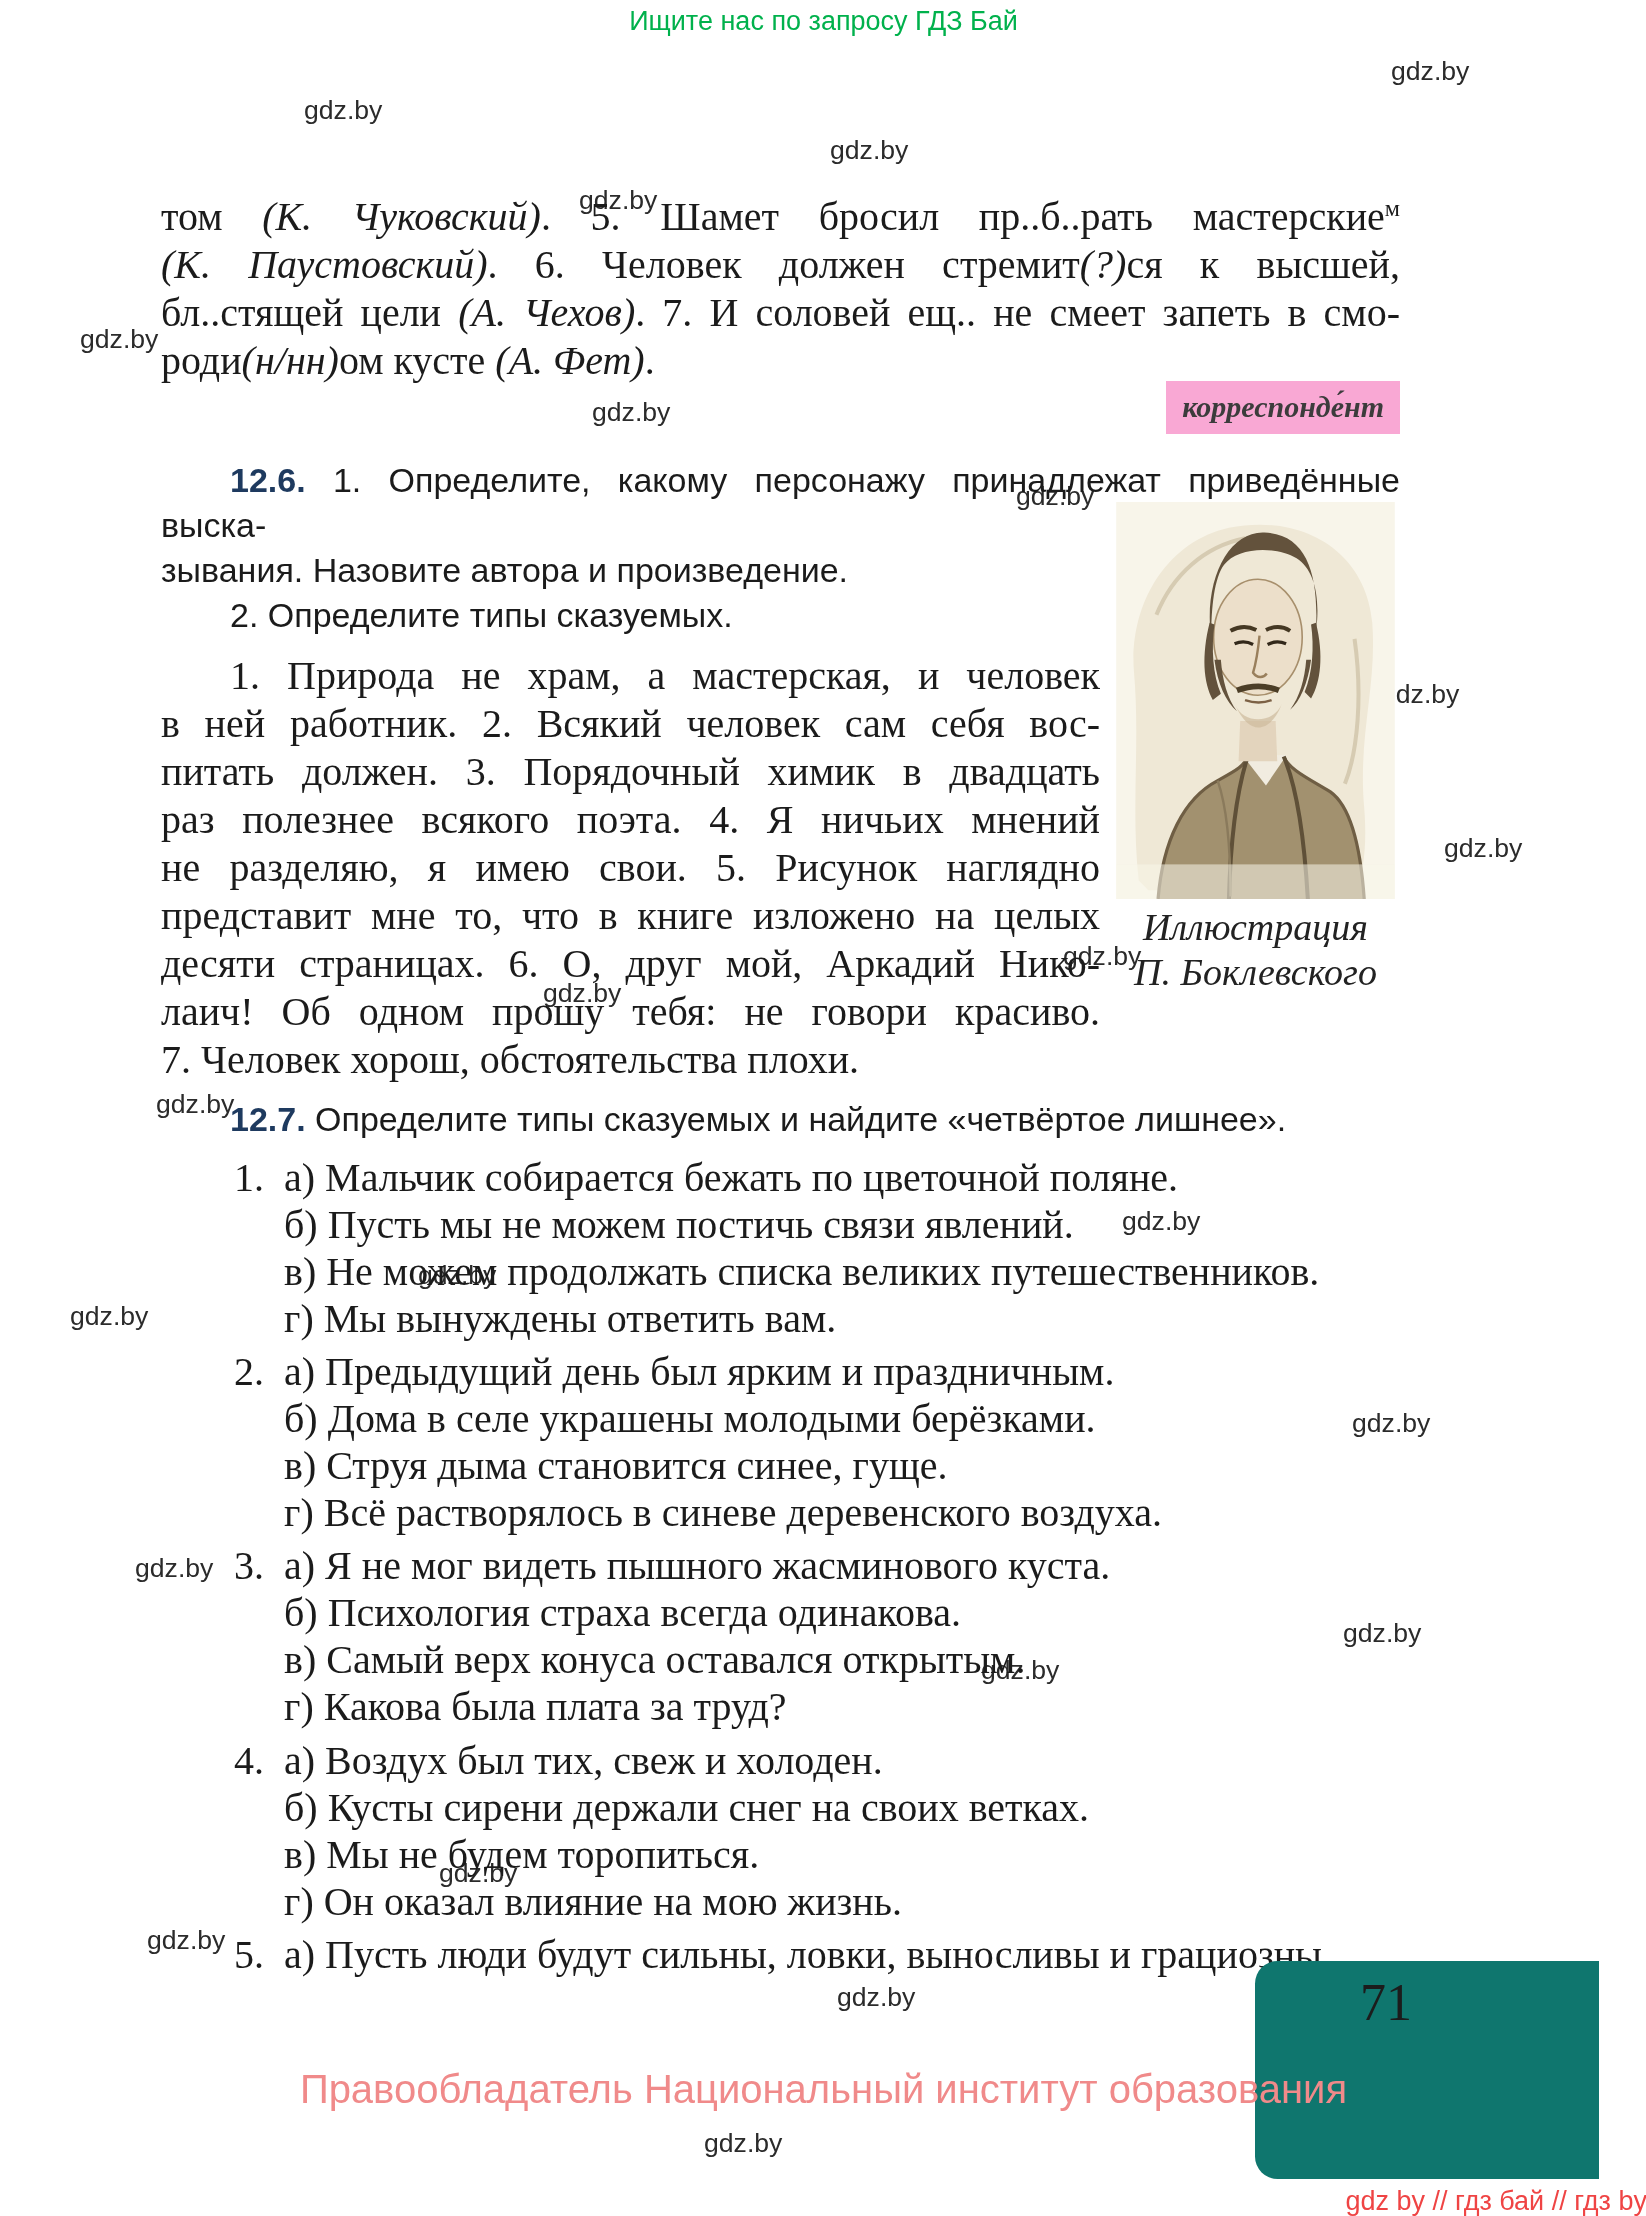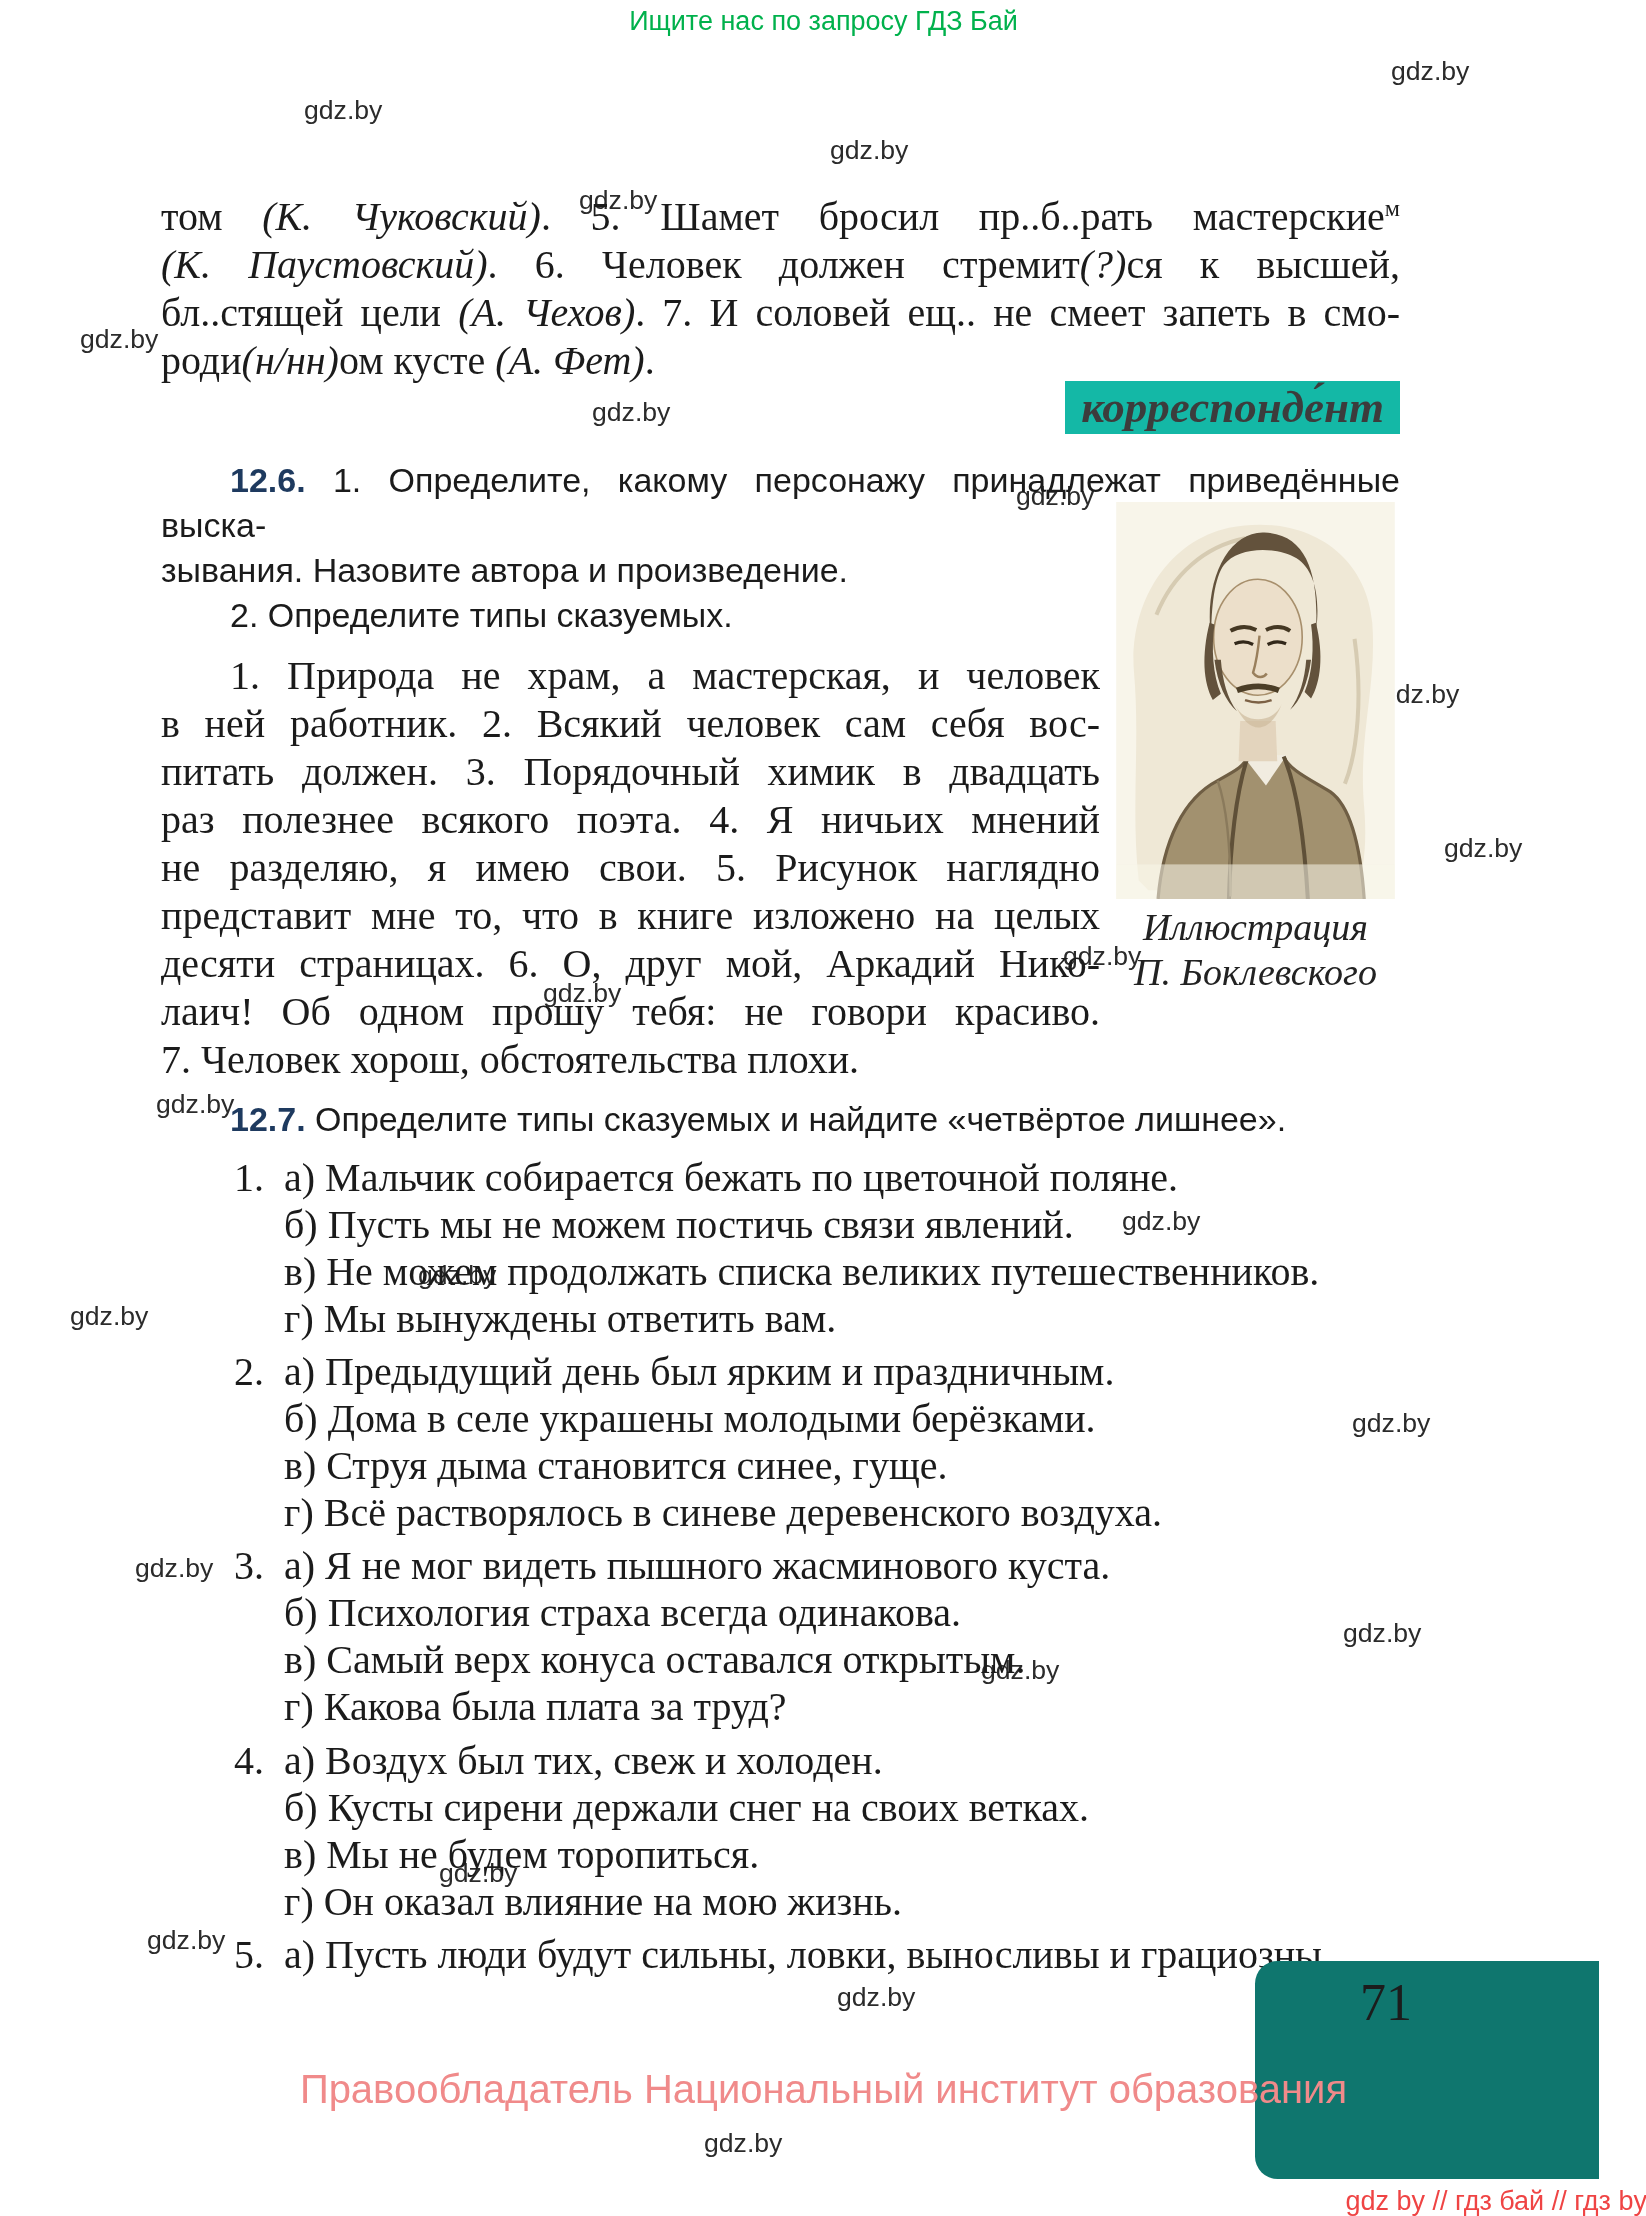--- a/index.html
+++ b/index.html
@@ -26,23 +26,23 @@
 
   .serif-line { font-size:40px; line-height:48px; }
   .jline { text-align:justify; text-align-last:justify; }
   .ind  { text-indent:69px; }
   .it   { font-style:italic; }
   sup   { font-size:60%; }
 
   .vocab-row { text-align:right; margin:-4.8px 0 0 0; }
   .vocab-word {
     display:inline-block;
-    background:#14b8a6;
+    background:#f9a8d4;
     font-style:italic; font-weight:bold;
-    font-size:45px; line-height:50px;
+    font-size:30px; line-height:50px;
     padding:1.6px 16px; color:#3c3c3c;
   }
 
   .instr {
     margin-top:24px;
     font-family:"Liberation Sans", sans-serif;
     font-size:34px; line-height:45px;
   }
   .instr2 { margin-top:13px; }
   .exnum { font-weight:700; color:#1e3a5f; }

